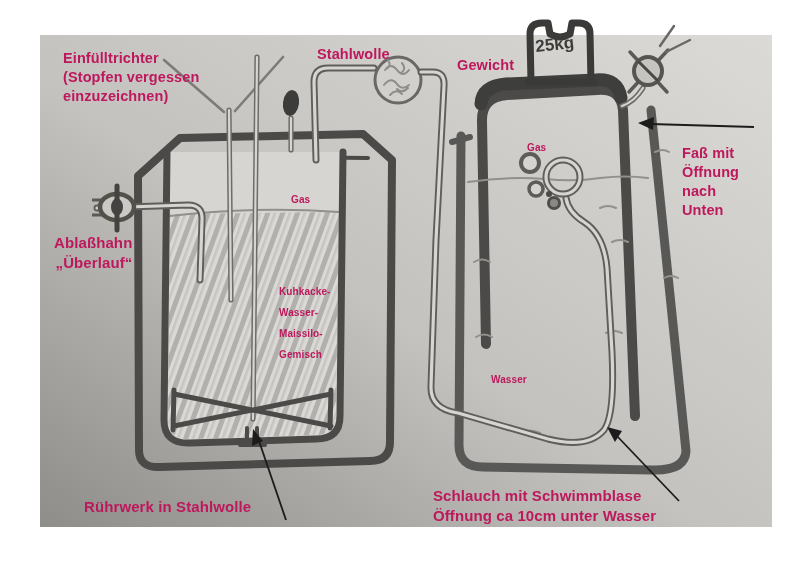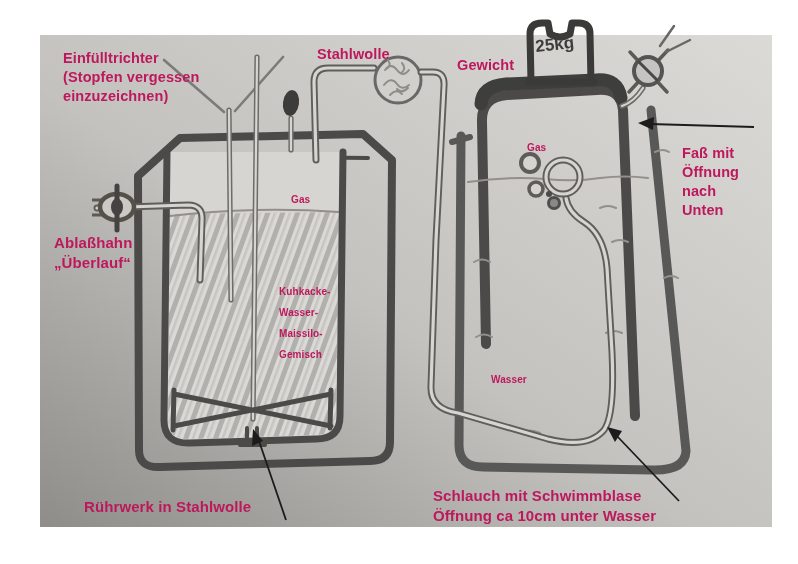--- a/index.html
+++ b/index.html
@@ -161,21 +161,21 @@
 <div class="lbl" style="left:63px;top:49px;">Einfülltrichter
 (Stopfen vergessen
 einzuzeichnen)</div>
 <div class="lbl" style="left:317px;top:45px;">Stahlwolle</div>
 <div class="lbl" style="left:457px;top:56px;">Gewicht</div>
 <div class="lbl" style="left:682px;top:144px;">Faß mit
 Öffnung
 nach
 Unten</div>
 <div class="lbl big" style="left:291px;top:189px;">Gas</div>
-<div class="lbl mid" style="left:54px;top:233px;">Ablaßhahn
+<div class="lbl mid" style="left:54px;top:233px;text-align:right;">Ablaßhahn
 „Überlauf“</div>
 <div class="lbl big" style="left:279px;top:281px;">Kuhkacke-
 Wasser-
 Maissilo-
 Gemisch</div>
 <div class="lbl big" style="left:527px;top:137px;">Gas</div>
 <div class="lbl big" style="left:491px;top:369px;text-align:right;">Wasser</div>
 <div class="lbl mid" style="left:84px;top:497px;">Rührwerk in Stahlwolle</div>
 <div class="lbl mid" style="left:433px;top:486px;line-height:20px;">Schlauch mit Schwimmblase
 Öffnung ca 10cm unter Wasser</div>

